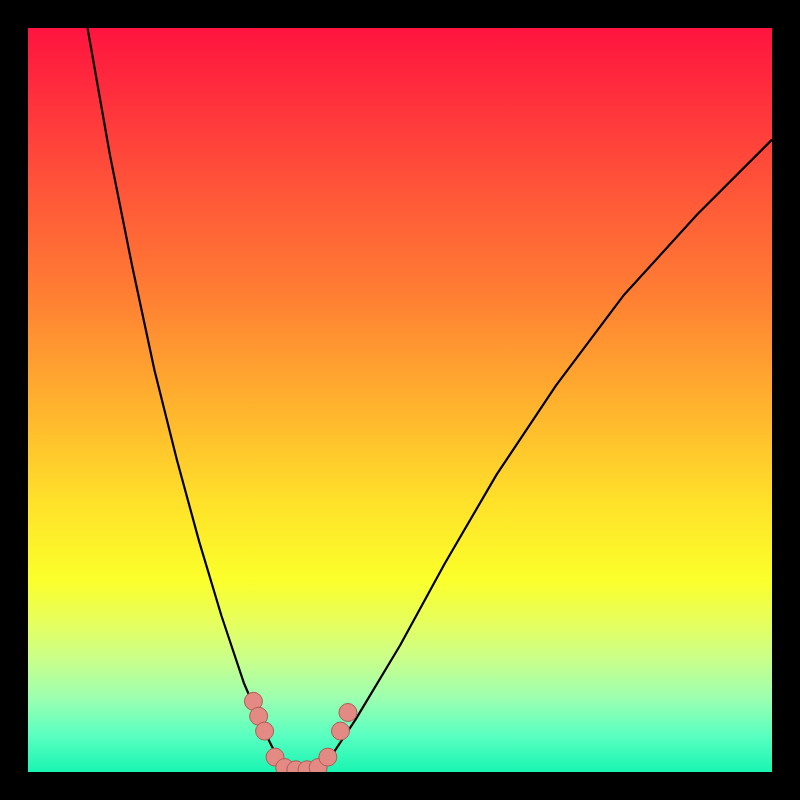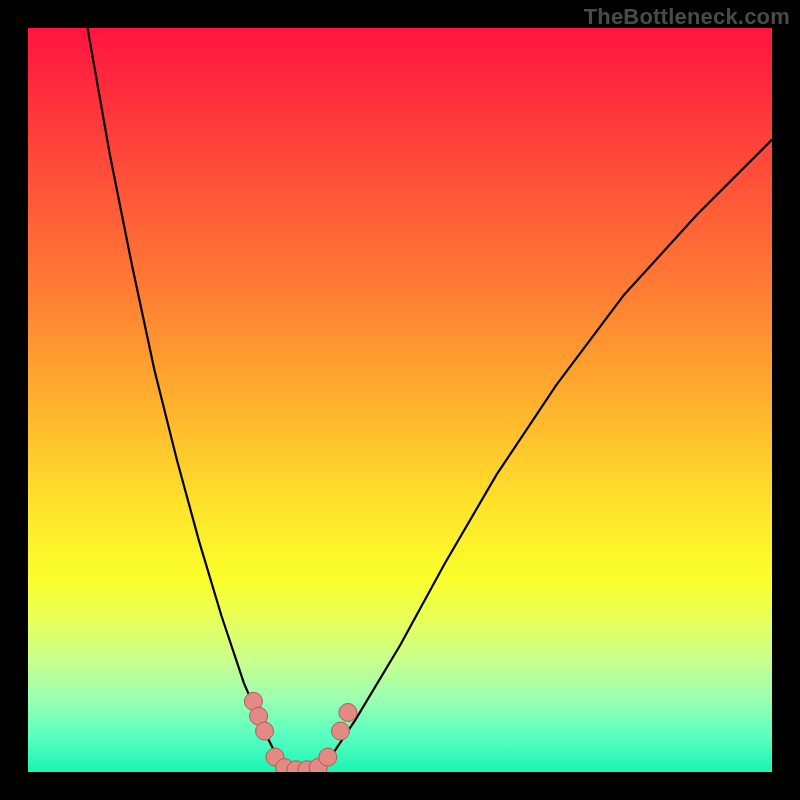--- a/index.html
+++ b/index.html
@@ -55,21 +55,20 @@
     width: 744px;
     height: 744px;
     z-index: 5;
     pointer-events: none;
   }
 </style>
 </head>
 <body>
 
 <div class="frame">
-  <div class="watermark">TheBottleneck.com</div>
   <div class="plot-area"></div>
   <svg class="curve-layer" viewBox="0 0 744 744" preserveAspectRatio="none">
     <path id="left-curve" fill="none" stroke-width="2.2" stroke-linejoin="round" d="M59.52 0.00 L81.84 126.48 L104.16 238.08 L126.48 342.24 L148.80 431.52 L171.12 513.36 L193.44 587.76 L215.76 654.72 L238.08 706.80 L252.96 736.56" stroke="#000000"></path>
     <path id="valley-floor" fill="none" stroke-width="2.2" stroke-linejoin="round" d="M252.96 736.56 L267.84 741.77 L282.72 741.77 L297.60 736.56" stroke="#000000"></path>
     <path id="right-curve" fill="none" stroke-width="2.2" stroke-linejoin="round" d="M297.60 736.56 L327.36 691.92 L372.00 617.52 L416.64 535.68 L468.72 446.40 L528.24 357.12 L595.20 267.84 L669.60 186.00 L744.00 111.60" stroke="#000000"></path>
     <g id="marker-group">
         <circle cx="225.43" cy="673.32" r="9" fill="#e38a84" stroke="#af5a54" stroke-width="1"></circle>
         <circle cx="230.64" cy="688.20" r="9" fill="#e38a84" stroke="#af5a54" stroke-width="1"></circle>
         <circle cx="236.59" cy="703.08" r="9" fill="#e38a84" stroke="#af5a54" stroke-width="1"></circle>
         <circle cx="247.01" cy="729.12" r="9" fill="#e38a84" stroke="#af5a54" stroke-width="1"></circle>

